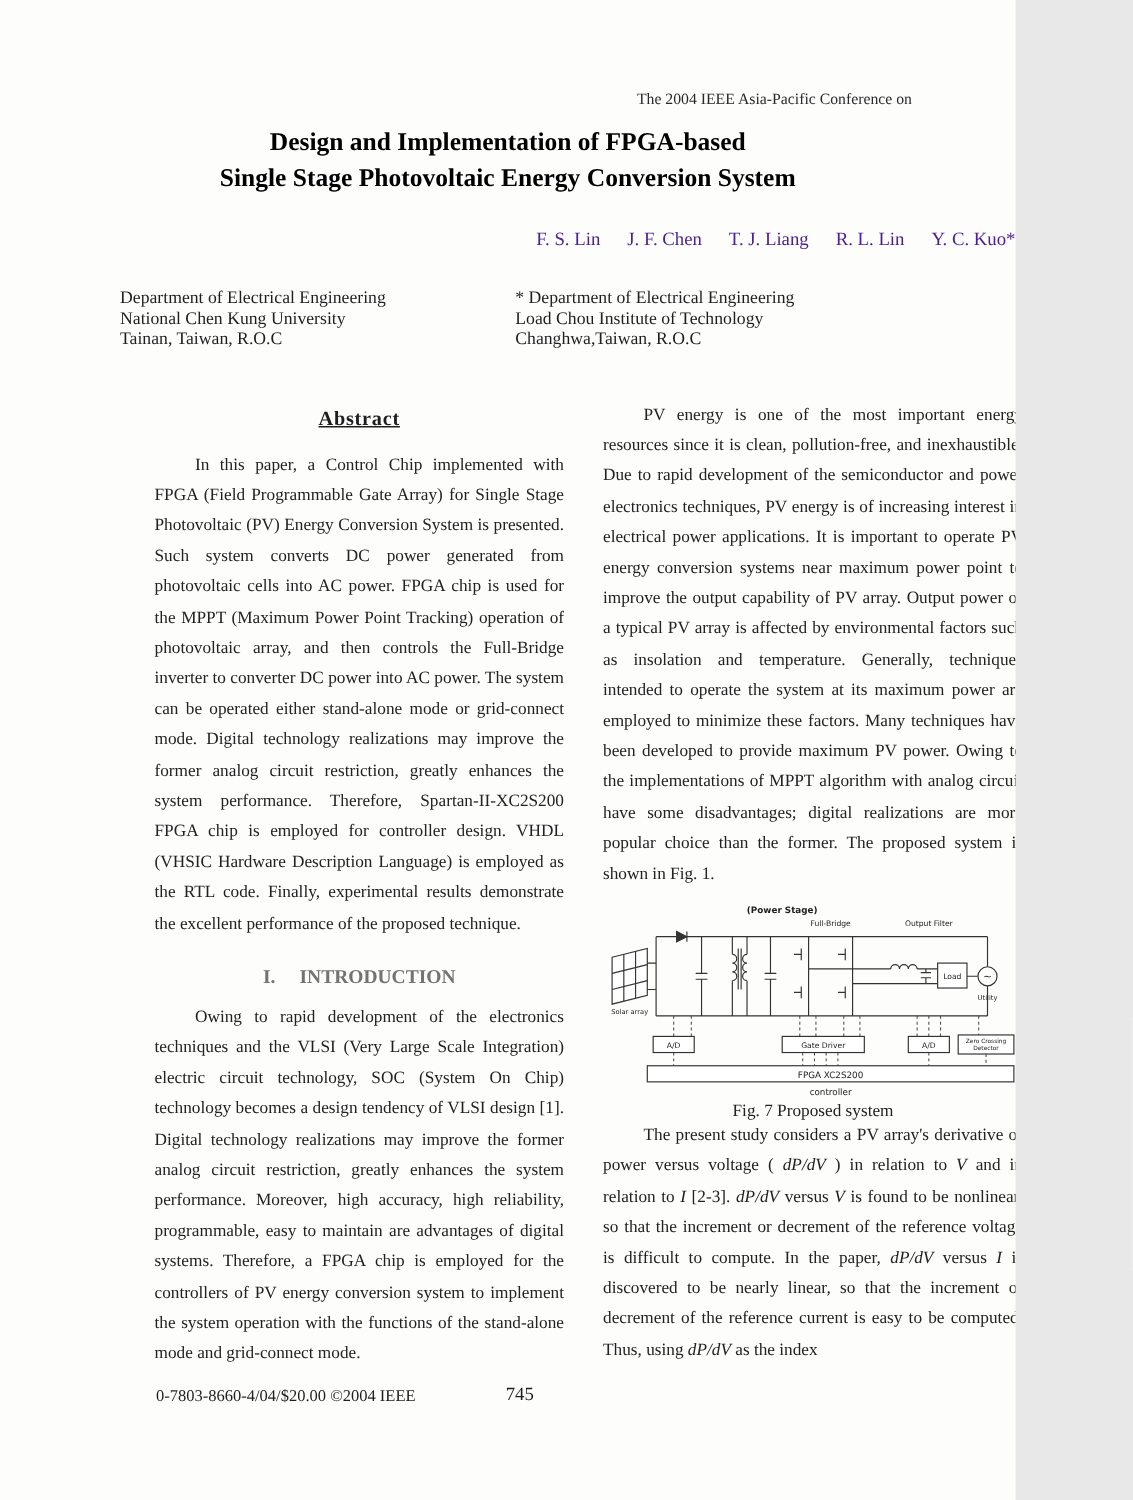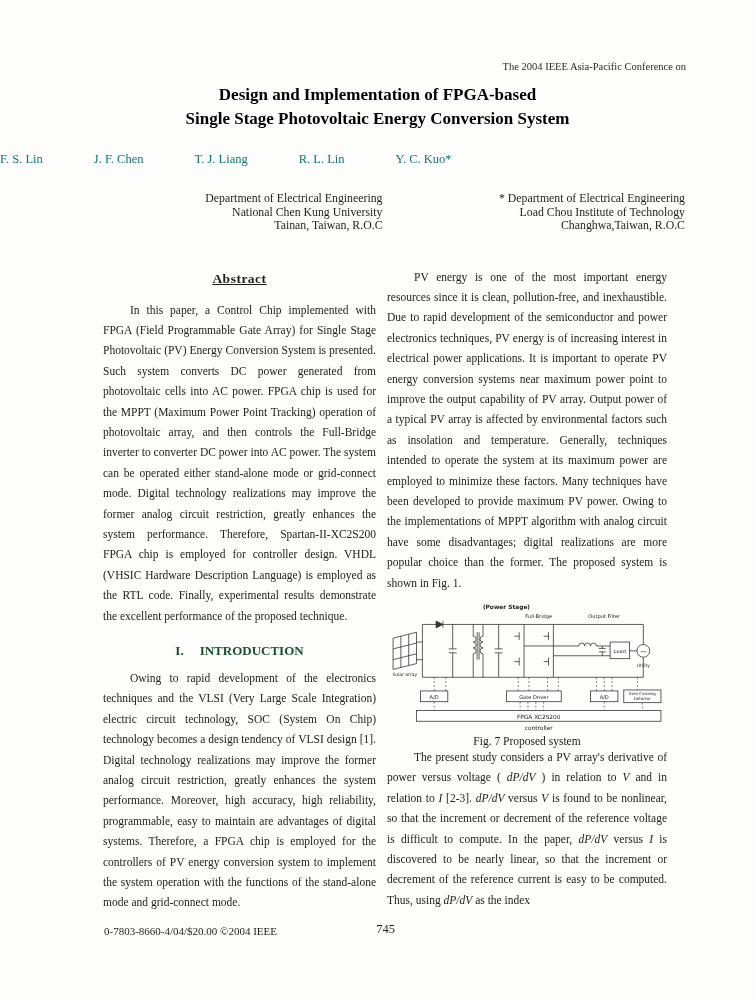--- a/index.html
+++ b/index.html
@@ -1,50 +1,50 @@
 <!DOCTYPE html>
 <html><head>
 <meta charset="utf-8">
 <style>
   html,body{margin:0;padding:0;background:#e8e8e8;}
   .page{
-    position:relative;width:755px;height:1000px;background:#fdfdfc;
+    position:relative;width:677px;height:1000px;background:#fdfdfc;
     font-family:"Liberation Serif",serif;color:#1e1e1e;overflow:hidden;
     box-sizing:border-box;
   }
   .conf-header{
     margin:60px 69px 0 0;text-align:right;font-size:10.5px;line-height:13px;color:#2a2a2a;
   }
   .paper-title{
     margin:10px 0 0 0;text-align:center;font-size:17px;font-weight:bold;
     line-height:24px;color:#000000;
   }
   .authors{
-    margin:21px 0 0 0;display:flex;justify-content:flex-start;gap:51px;
-    font-size:12.5px;color:#0f766e;
+    margin:21px 0 0 0;display:flex;justify-content:flex-end;gap:18px;
+    font-size:12.5px;color:#4c1d95;
   }
   .affils{
     margin:25px 70px 0 80px;display:flex;
   }
-  .affil{flex:1;text-align:right;font-size:11.8px;line-height:13.5px;}
+  .affil{flex:1;text-align:left;font-size:11.8px;line-height:13.5px;}
   .columns{
-    display:flex;margin:34px 0 0 0;padding:0 86px 0 103px;gap:11px;
+    display:flex;margin:34px 0 0 0;padding:0 86px 0 103px;gap:26px;
   }
   .col-left{width:273px;flex:none;}
   .col-right{width:280px;flex:none;}
   .abstract-heading{
     margin:4px 0 13px 0;text-align:center;font-size:13.5px;font-weight:bold;
     text-decoration:underline;letter-spacing:0.5px;
   }
   p.body{
     margin:0;font-size:11.5px;line-height:20.4px;text-align:justify;
     text-indent:27px;color:#222;
   }
   .section-heading{
-    margin:17px 0 9px 0;text-align:center;font-size:13px;font-weight:bold;color:#14532d;
+    margin:17px 0 9px 0;text-align:center;font-size:13px;font-weight:bold;color:#737373;
   }
   .section-heading .sec-label{margin-left:16px;}
   .figure-wrap{margin:8px 0 0 0;text-align:center;}
   .fig-caption{font-size:11.5px;margin-top:3px;color:#222;}
   .mi{font-style:italic;}
   svg.schematic{display:block;margin:0 auto;}
   svg.schematic text{font-family:"DejaVu Sans",sans-serif;fill:#222;}
   .footer{position:absolute;top:922px;left:0;width:100%;height:20px;font-size:11px;}
   .footer .copy{position:absolute;left:104px;top:3px;}
   .footer .num{position:absolute;left:0;right:0;top:0;text-align:center;font-size:12.5px;padding-left:16px;}

